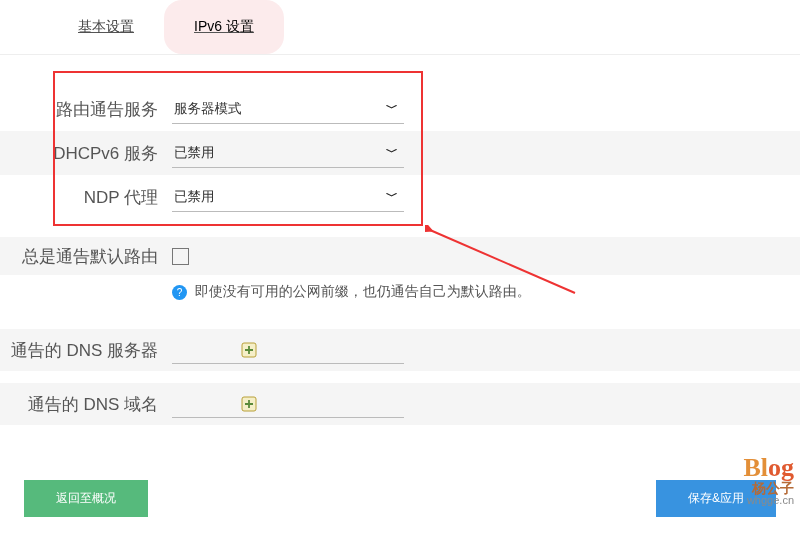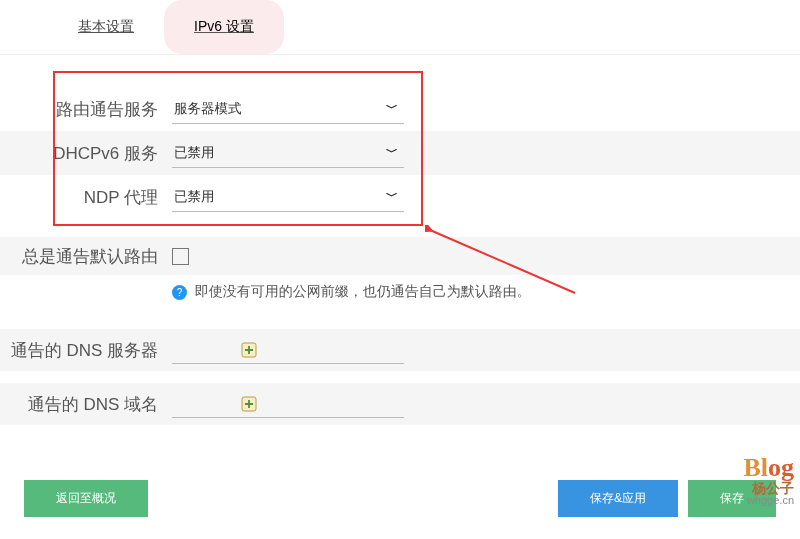--- a/index.html
+++ b/index.html
@@ -256,21 +256,20 @@
         </svg>
     </span>
   </div>
 
 </div>
 
 <div class="buttons">
   <button class="btn btn-green">返回至概况</button>
   <div class="right-btns">
     <button class="btn btn-blue">保存&amp;应用</button>
-    <button class="btn btn-green">保存</button>
   </div>
 </div>
 
 <div class="watermark">
   <span class="bl">Bl</span><span class="og">og</span>
   <span class="cn">杨公子</span>
   <span class="url">whgge.cn</span>
 </div>
 
 </body></html>

